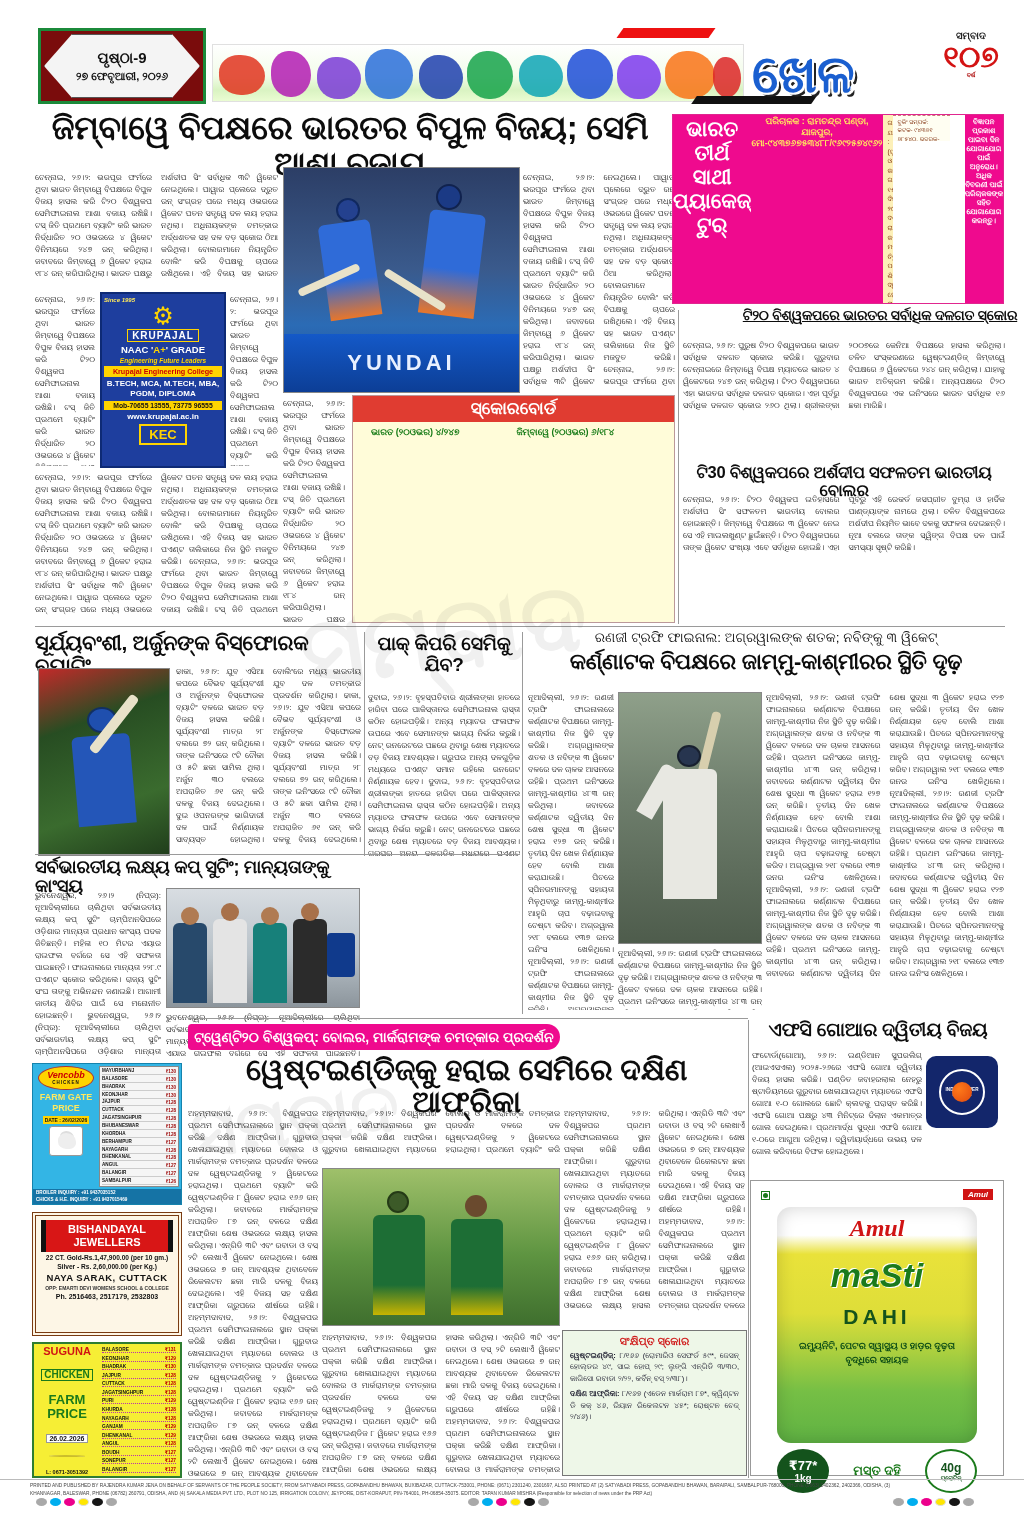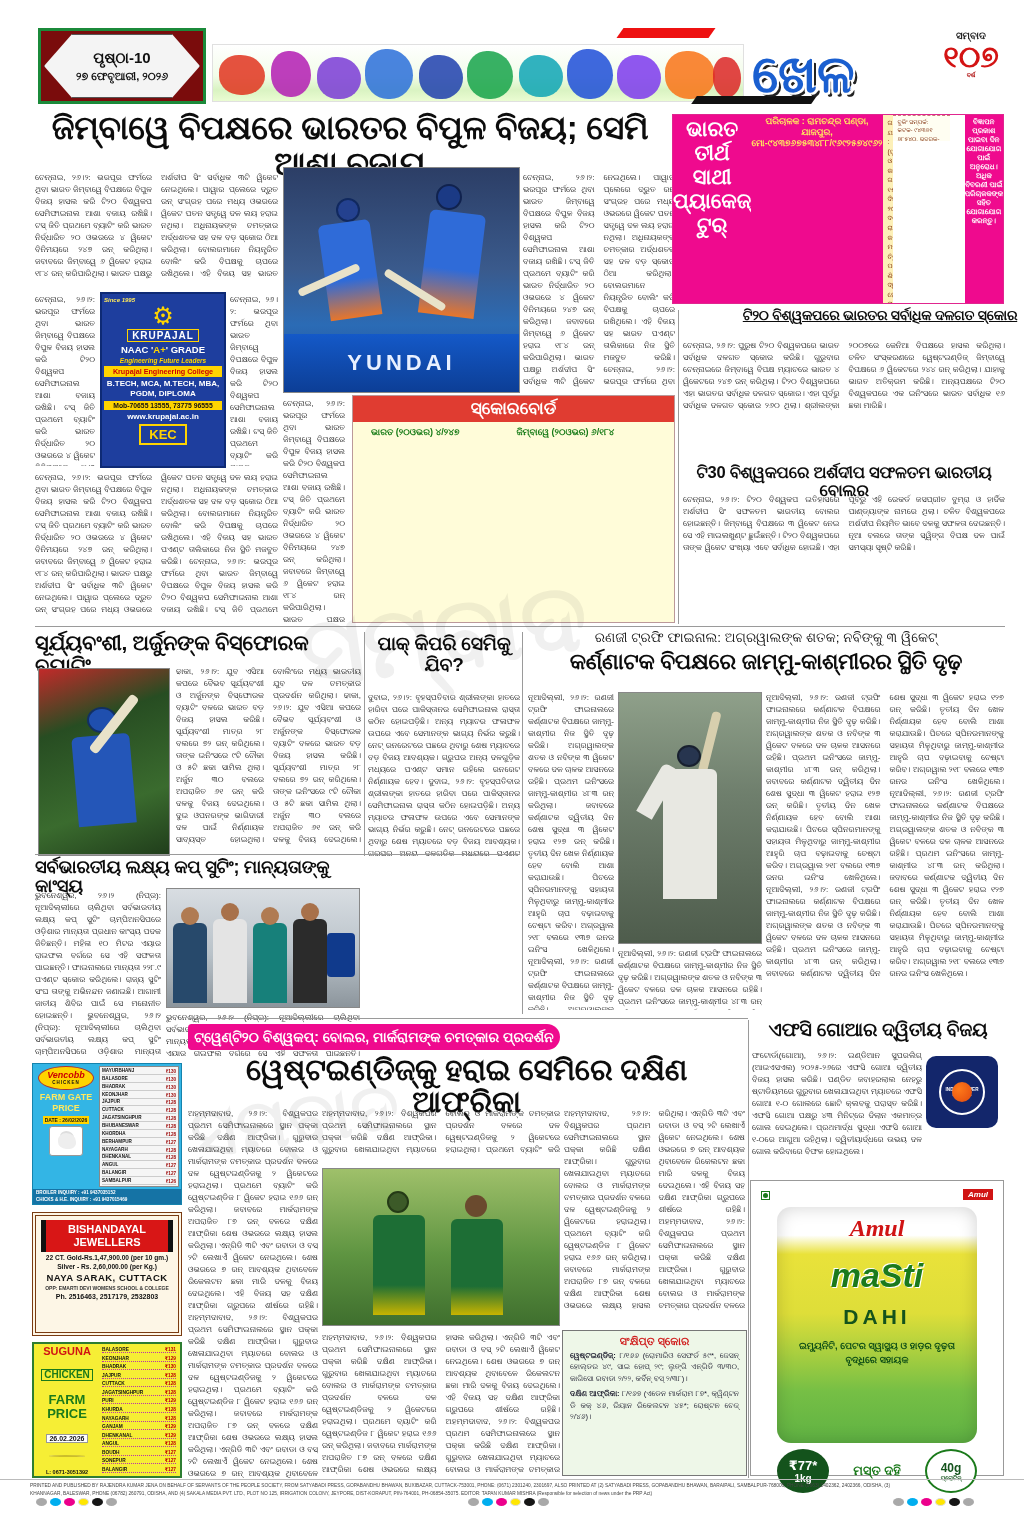--- a/index.html
+++ b/index.html
@@ -138,21 +138,21 @@
   .dot{width:11px;height:8px;border-radius:50%;}
   .wm{position:absolute;font-size:96px;font-weight:900;color:rgba(60,60,60,.08);transform:rotate(-8deg);pointer-events:none;white-space:nowrap;}
 </style>
 </head>
 <body>
 
 <div class="page">
 
   <div class="abs badge-frame">
     <div class="badge-hex">
-      <div class="badge-l1">ପୃଷ୍ଠା-10</div>
+      <div class="badge-l1">ପୃଷ୍ଠା-9</div>
       <div class="badge-l2">୨୭ ଫେବୃଆରୀ, ୨୦୨୬</div>
     </div>
   </div>
 
   <div class="abs banner">
     <span class="blob" style="left:6px;top:10px;width:46px;height:40px;background:#e1341e;"></span>
     <span class="blob" style="left:58px;top:6px;width:40px;height:46px;background:#b31cb3;"></span>
     <span class="blob" style="left:104px;top:12px;width:44px;height:42px;background:#7a3bd6;"></span>
     <span class="blob" style="left:152px;top:4px;width:48px;height:50px;background:#2a6fd9;"></span>
     <span class="blob" style="left:206px;top:10px;width:44px;height:44px;background:#1e3fae;"></span>

